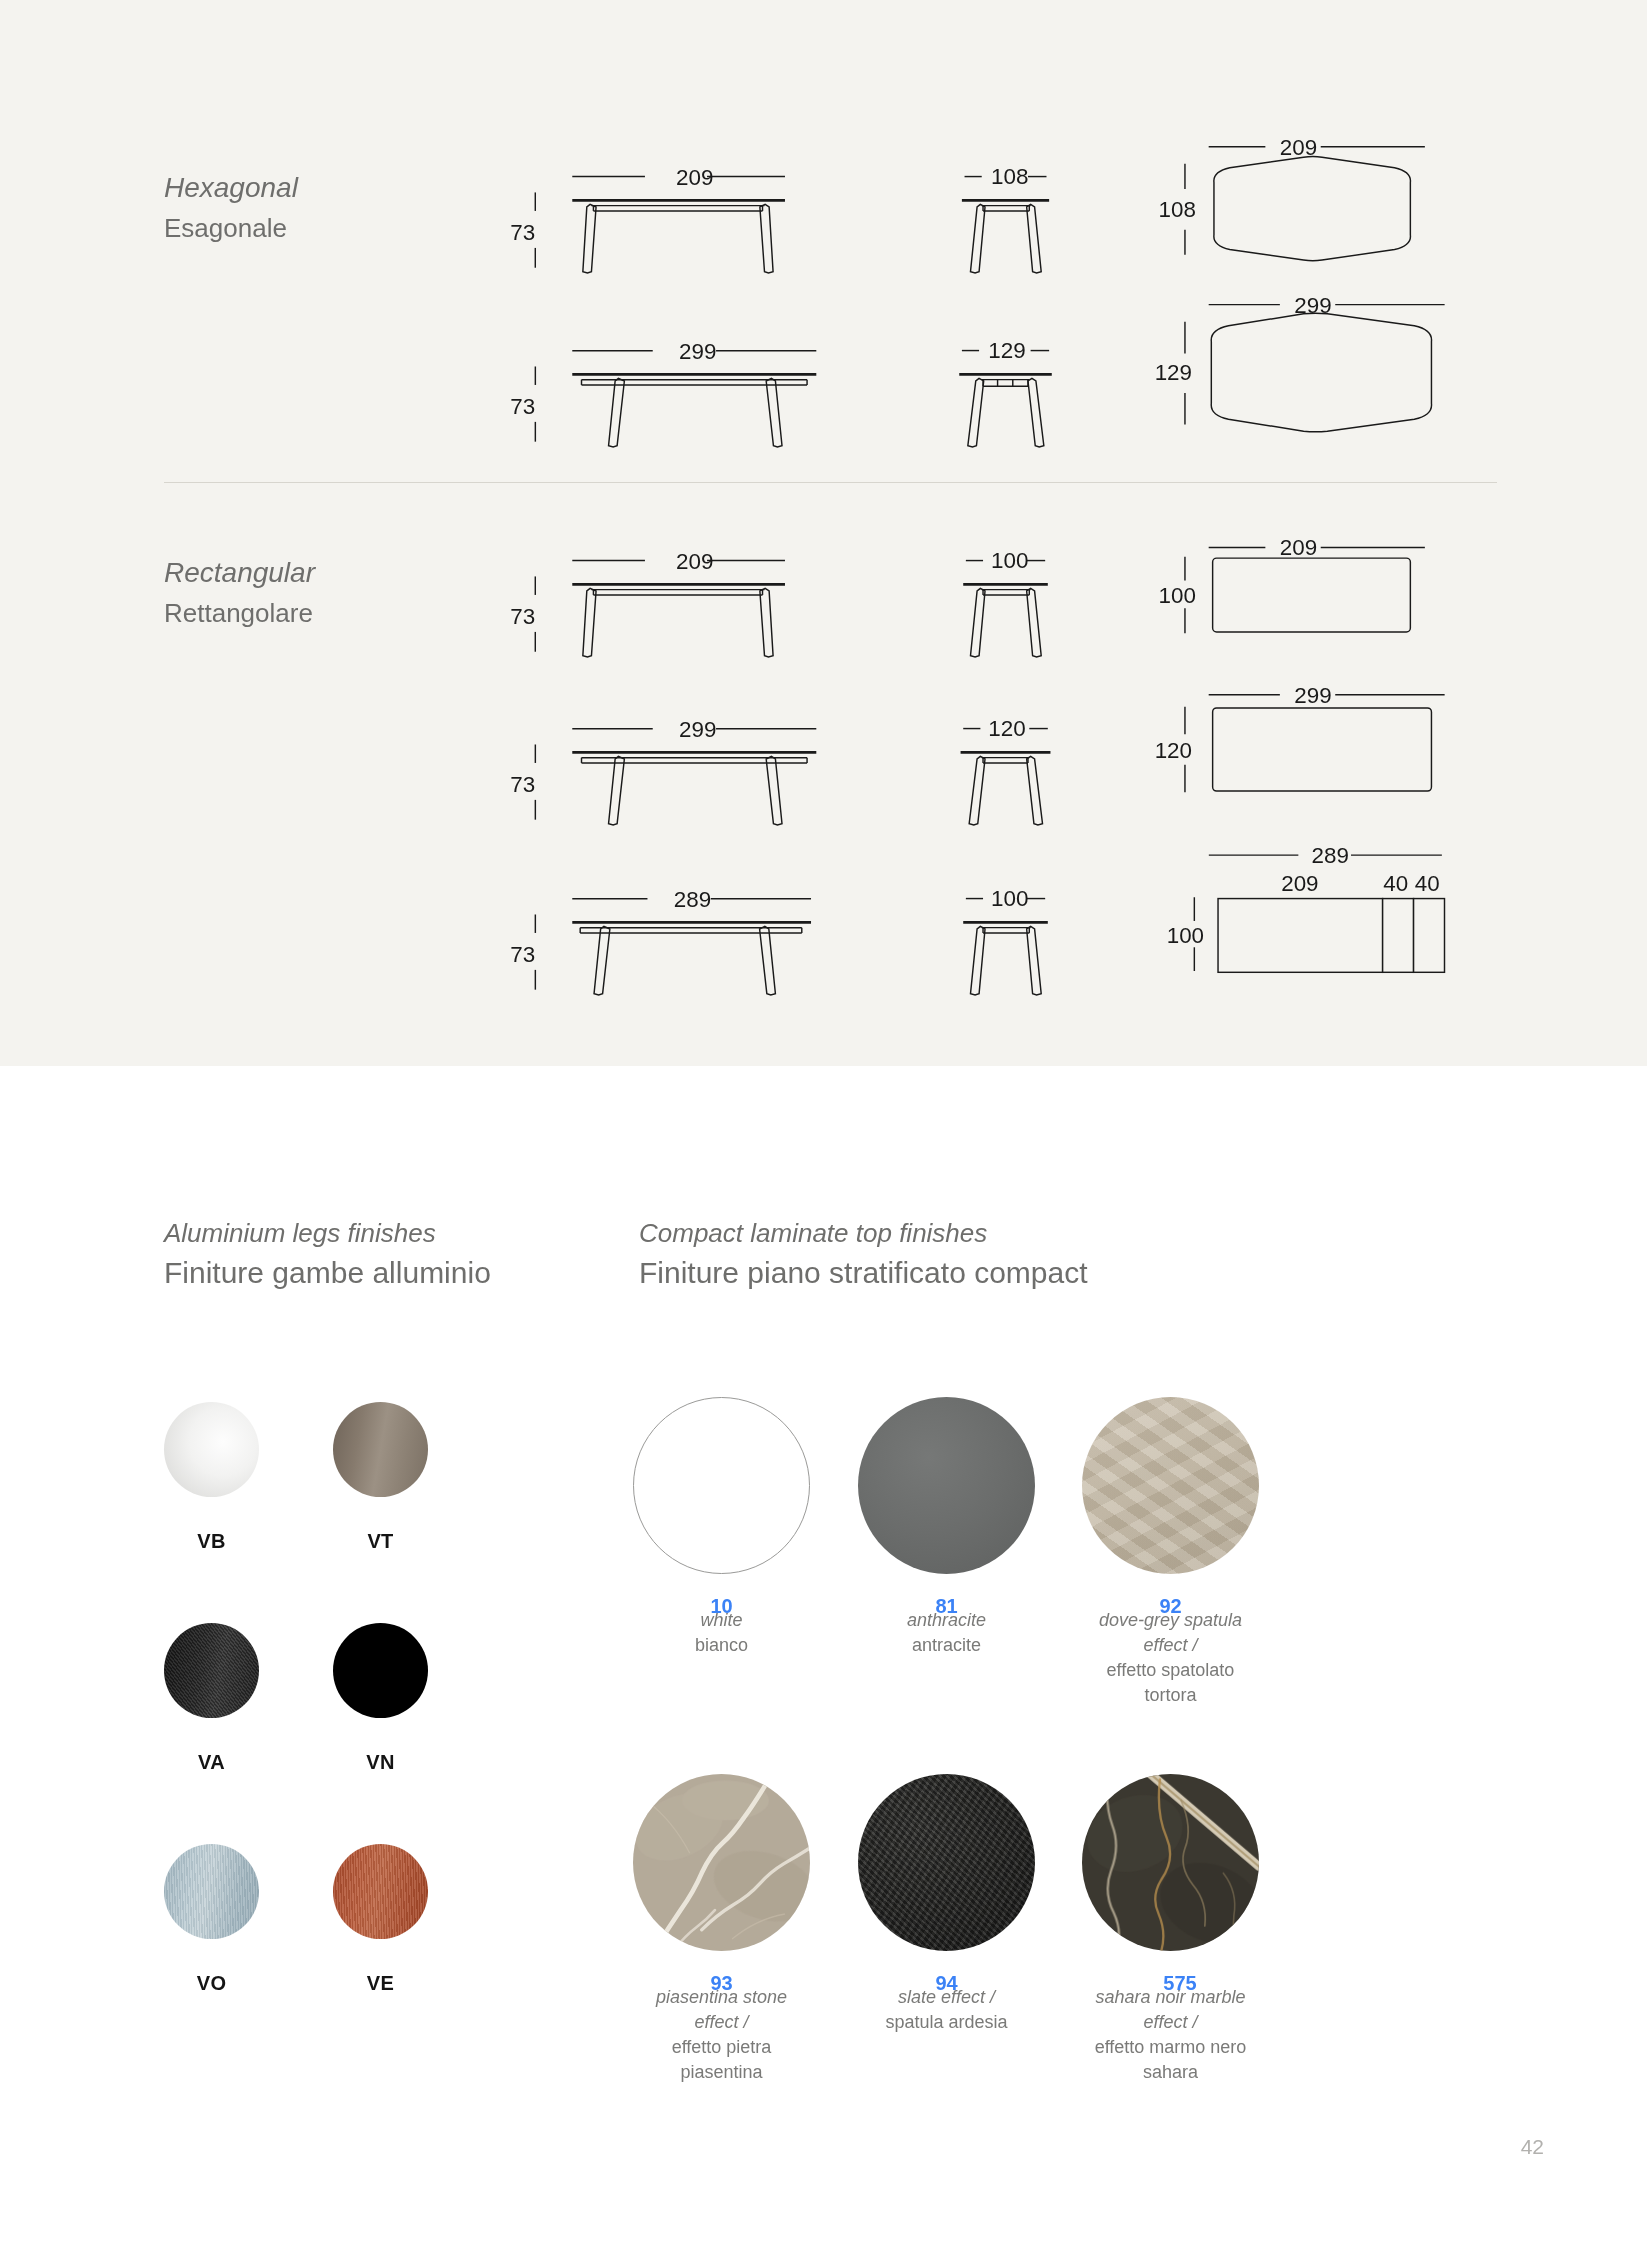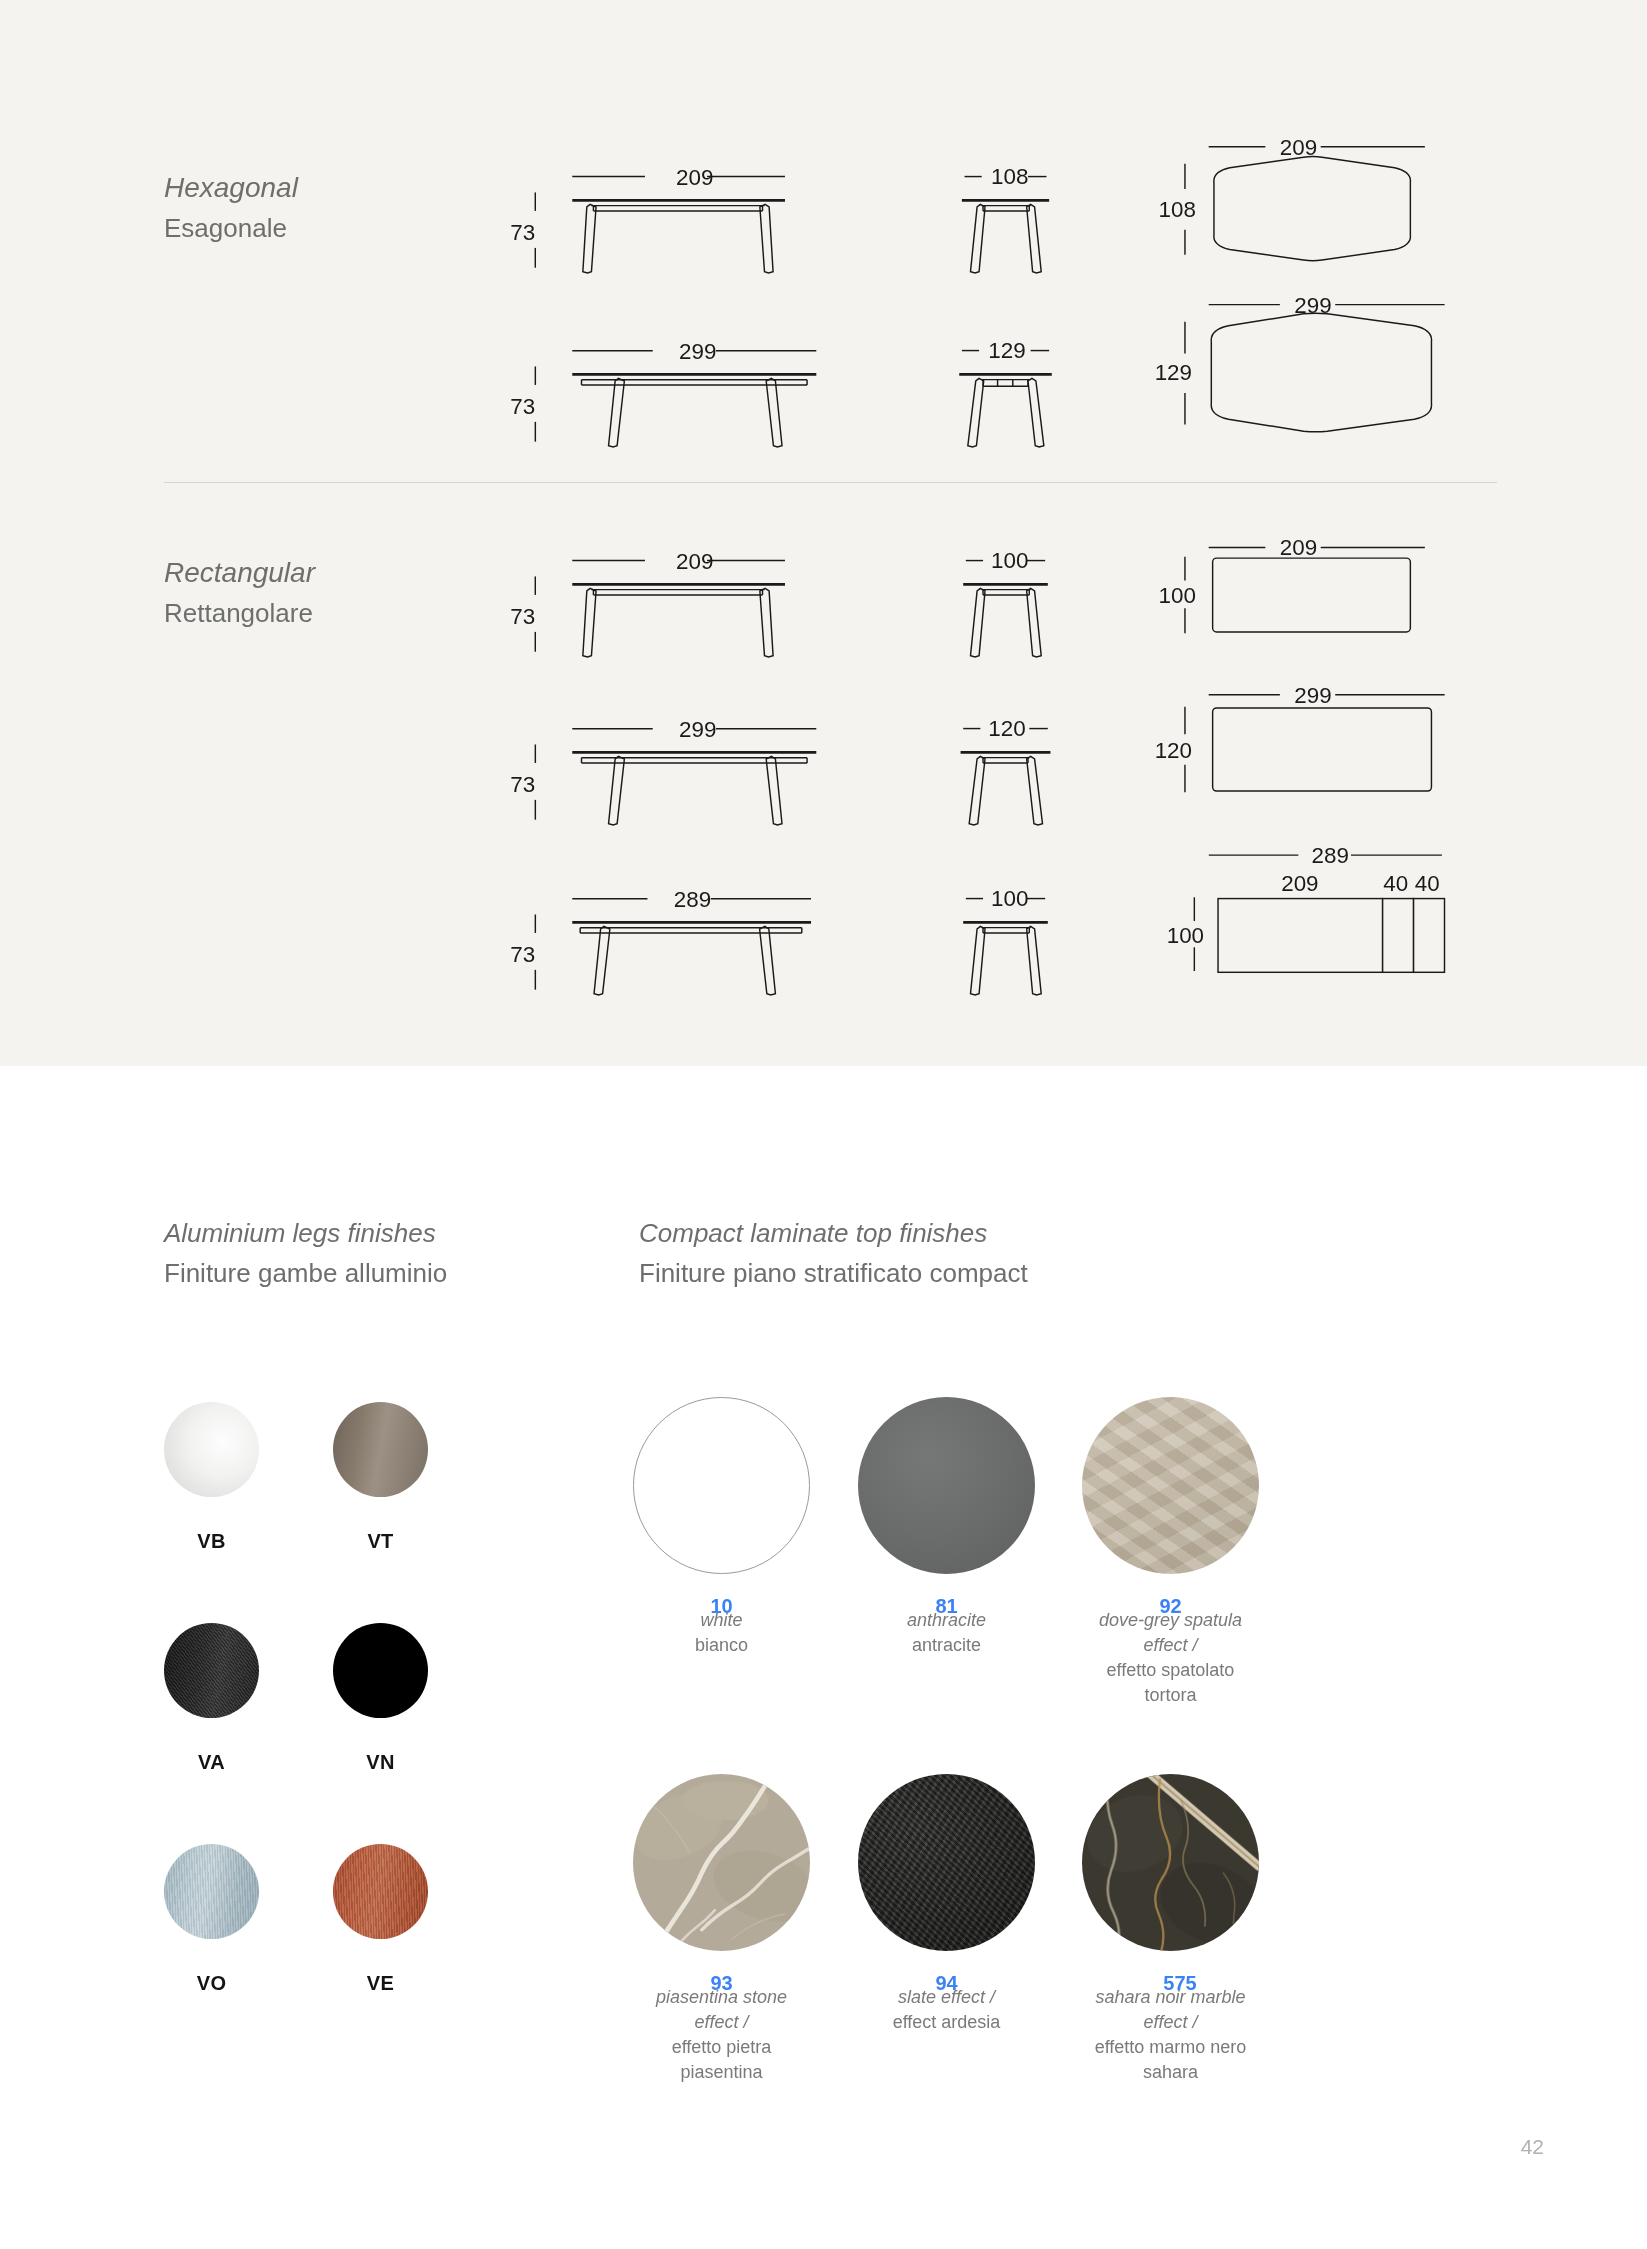--- a/index.html
+++ b/index.html
@@ -23,21 +23,21 @@
   .sec-title .en{font-style:italic;font-size:28px;line-height:40px;white-space:nowrap;}
   .sec-title .it{font-style:normal;font-size:26px;line-height:40px;white-space:nowrap;}
 
   
   .dwg{position:absolute;}
   svg{display:block;overflow:visible;}
 
   
   .fin-head{position:absolute;color:#6e6e6c;}
   .fin-head .en{font-style:italic;font-size:26px;line-height:40px;white-space:nowrap;}
-  .fin-head .it{font-style:normal;font-size:26px;line-height:40px;white-space:nowrap;}
+  .fin-head .it{font-style:normal;font-size:30px;line-height:40px;white-space:nowrap;}
 
   .swatch-wrap{position:absolute;}
   .disc{border-radius:50%;position:relative;overflow:hidden;}
   .disc.outline{border:0.7px solid #9a9a98;box-sizing:border-box;background:#fff;}
 
   .leg-code{
     position:absolute;width:100%;text-align:center;
     font-size:20px;font-weight:bold;color:#141414;letter-spacing:0.3px;
   }
 
@@ -446,21 +446,21 @@
   </div>
 
   <div class="swatch-wrap" style="left:858px;top:1774px;">
     <div class="disc" style="width:177px;height:177px;background:
            repeating-linear-gradient(42deg, rgba(255,255,255,.05) 0 2px, rgba(0,0,0,.30) 2px 4.6px),
            repeating-linear-gradient(-60deg, rgba(255,255,255,.04) 0 3.3px, rgba(0,0,0,.22) 3.3px 7.3px),
            radial-gradient(circle at 34% 30%, #3d3d3a 0%, #2e2e2c 55%, #1f1f1e 100%);"></div>
     <div class="lam-code" style="top:198px;left:2.6px;">94</div>
     <div class="lam-desc" style="position:static;margin-top:34px;width:177px;">
       <i>slate effect /</i><br>
-      <span class="it">effect ardesia</span>
+      <span class="it">spatula ardesia</span>
     </div>
   </div>
 
   <div class="swatch-wrap" style="left:1082px;top:1774px;">
     <div class="disc" style="width:177px;height:177px;">
       <svg width="177" height="177" viewBox="0 0 268 268">
         <rect width="268" height="268" fill="#3b3830"></rect>
         <g opacity=".5">
           <ellipse cx="80" cy="90" rx="74" ry="56" fill="#454238" transform="rotate(-20 80 90)"></ellipse>
           <ellipse cx="196" cy="196" rx="80" ry="58" fill="#332f29" transform="rotate(22 196 196)"></ellipse>

